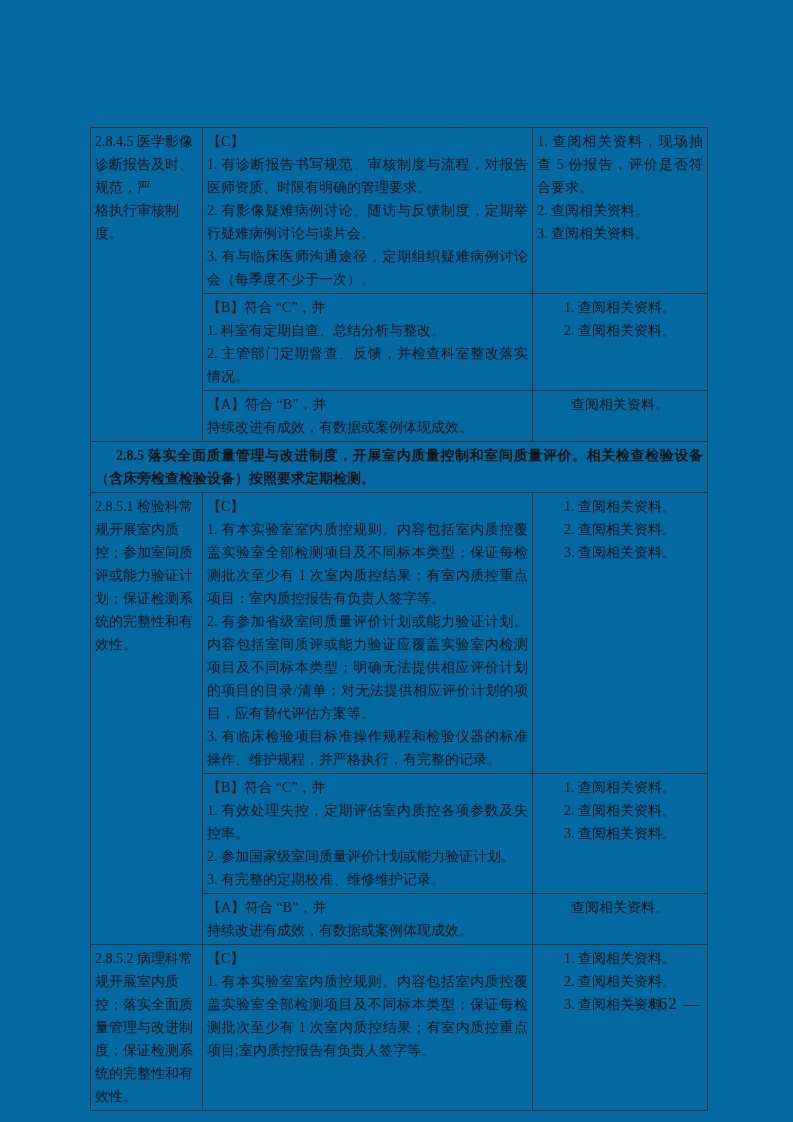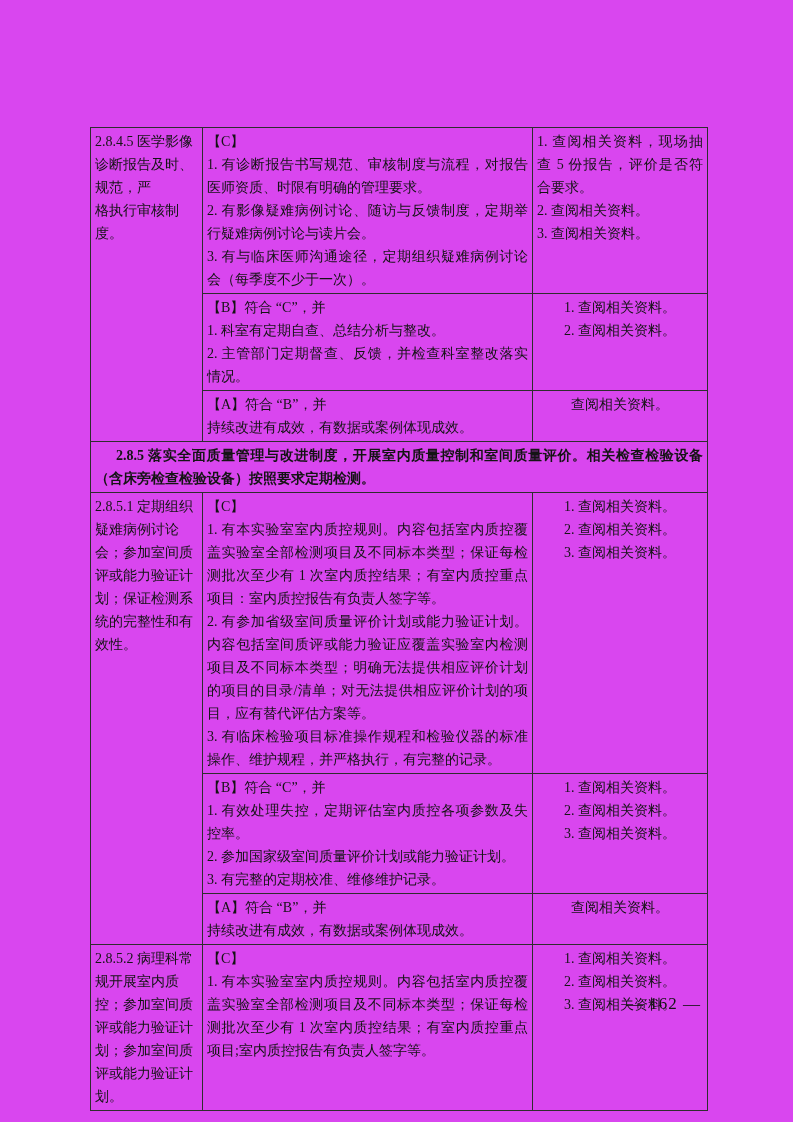--- a/index.html
+++ b/index.html
@@ -1,19 +1,19 @@
 <!DOCTYPE html>
 <html><head>
 <meta charset="utf-8">
 <style>
   html,body{margin:0;padding:0;background:#ffffff;}
   .page{
     position:relative;
     width:793px;height:1122px;
-    background:#d946ef;
+    background:#0369a1;
     font-family:"Liberation Serif","DejaVu Serif",serif;
     color:#141414;
     overflow:hidden;
   }
   table.assess{
     position:absolute;left:90px;top:127px;
     width:617px;
     border-collapse:collapse;
     table-layout:fixed;
   }
@@ -79,21 +79,21 @@
       <td class="crit">【A】符合 “B”，并
 持续改进有成效，有数据或案例体现成效。</td>
       <td class="meth center">查阅相关资料。</td>
     </tr>
 
     <tr class="h-d">
       <td class="section" colspan="3">2.8.5 落实全面质量管理与改进制度，开展室内质量控制和室间质量评价。相关检查检验设备（含床旁检查检验设备）按照要求定期检测。</td>
     </tr>
 
     <tr class="h-e">
-      <td class="clause" rowspan="3">2.8.5.1 定期组织疑难病例讨论会；参加室间质评或能力验证计划；保证检测系统的完整性和有效性。</td>
+      <td class="clause" rowspan="3">2.8.5.1 检验科常规开展室内质控；参加室间质评或能力验证计划；保证检测系统的完整性和有效性。</td>
       <td class="crit">【C】
 1. 有本实验室室内质控规则。内容包括室内质控覆盖实验室全部检测项目及不同标本类型；保证每检测批次至少有 1 次室内质控结果；有室内质控重点项目：室内质控报告有负责人签字等。
 2. 有参加省级室间质量评价计划或能力验证计划。内容包括室间质评或能力验证应覆盖实验室内检测项目及不同标本类型；明确无法提供相应评价计划的项目的目录/清单；对无法提供相应评价计划的项目，应有替代评估方案等。
 3. 有临床检验项目标准操作规程和检验仪器的标准操作、维护规程，并严格执行，有完整的记录。</td>
       <td class="meth">1. 查阅相关资料。
 2. 查阅相关资料。
 3. 查阅相关资料。</td>
     </tr>
     <tr class="h-f">
       <td class="crit">【B】符合 “C”，并
@@ -104,21 +104,21 @@
 2. 查阅相关资料。
 3. 查阅相关资料。</td>
     </tr>
     <tr class="h-g">
       <td class="crit">【A】符合 “B”，并
 持续改进有成效，有数据或案例体现成效。</td>
       <td class="meth">查阅相关资料。</td>
     </tr>
 
     <tr class="h-h">
-      <td class="clause">2.8.5.2 病理科常规开展室内质控；参加室间质评或能力验证计划；参加室间质评或能力验证计划。</td>
+      <td class="clause">2.8.5.2 病理科常规开展室内质控；落实全面质量管理与改进制度；保证检测系统的完整性和有效性。</td>
       <td class="crit">【C】
 1. 有本实验室室内质控规则。内容包括室内质控覆盖实验室全部检测项目及不同标本类型；保证每检测批次至少有 1 次室内质控结果；有室内质控重点项目;室内质控报告有负责人签字等。</td>
       <td class="meth">1. 查阅相关资料。
 2. 查阅相关资料。
 3. 查阅相关资料。</td>
     </tr>
   </tbody>
     </table>
 
   <div class="pageno">— 162 —</div>

